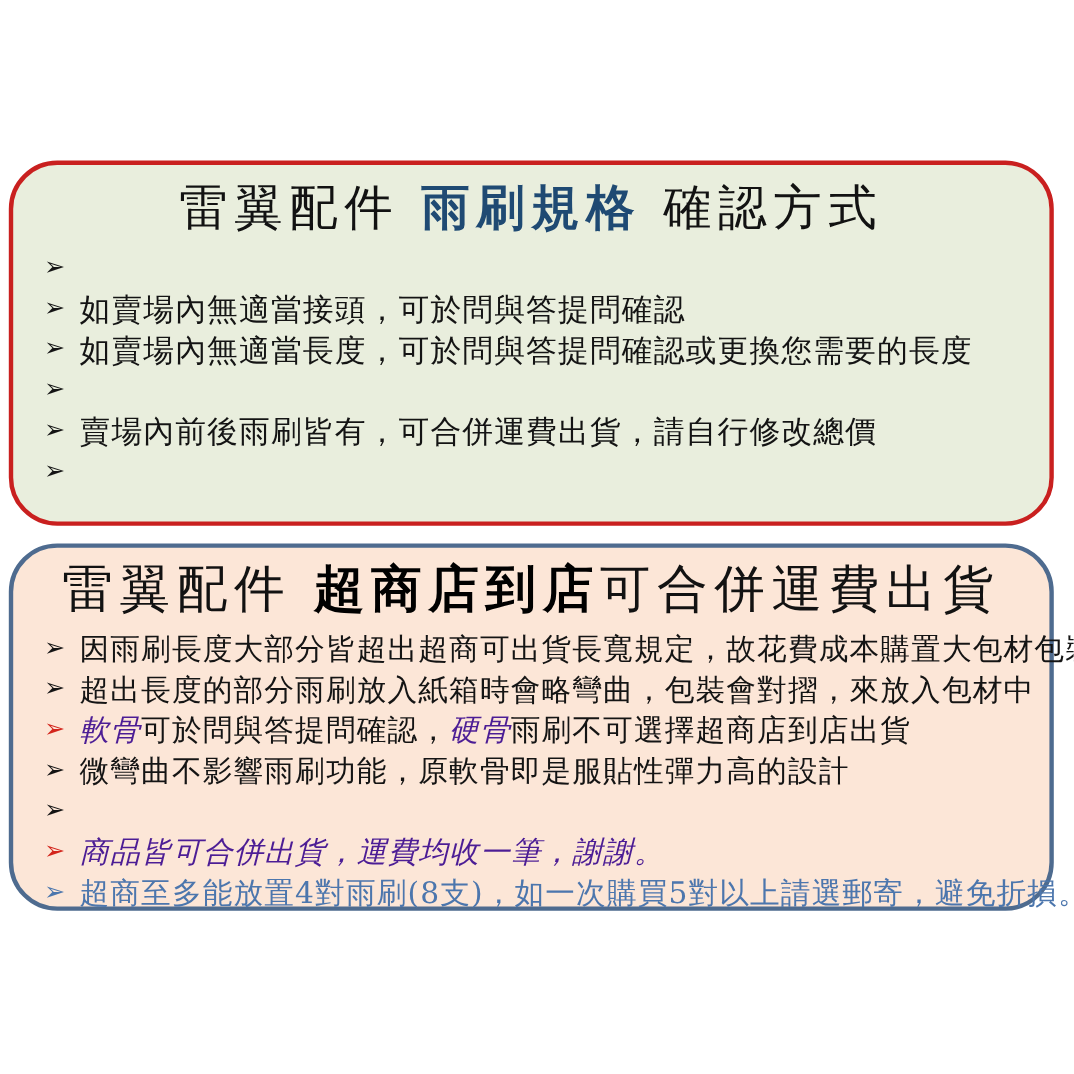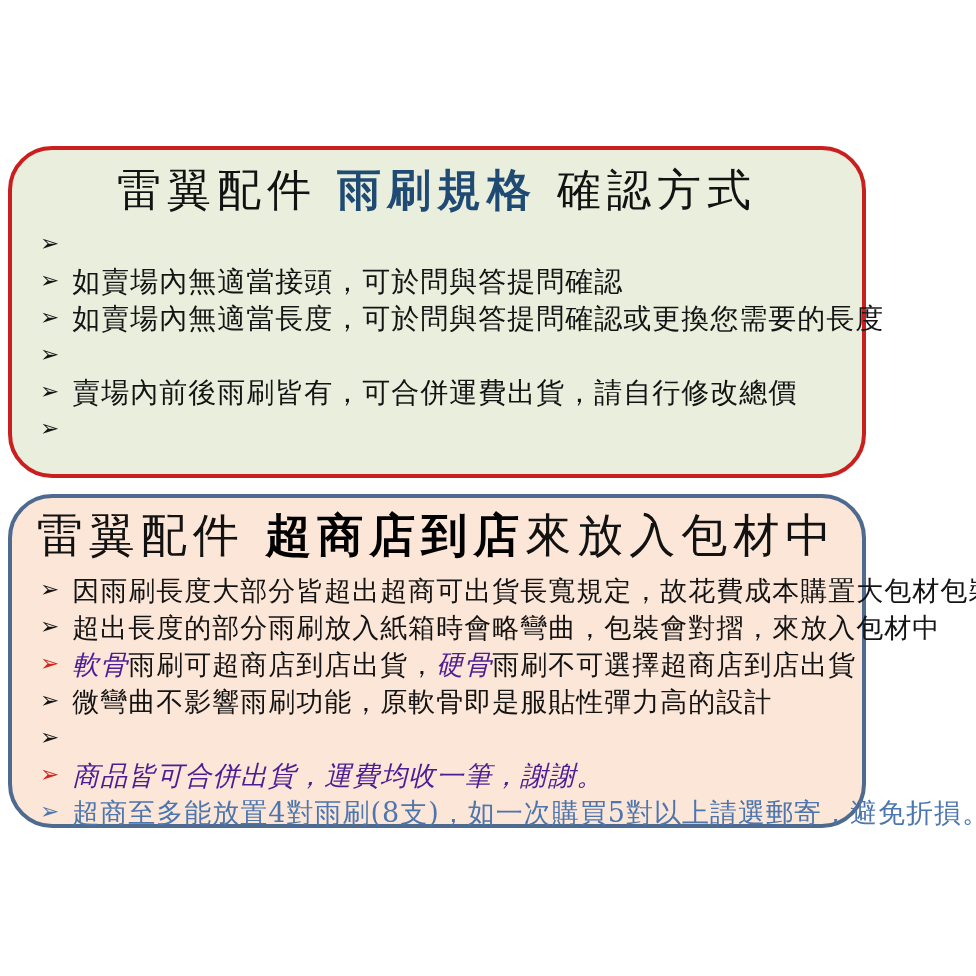--- a/index.html
+++ b/index.html
@@ -10,21 +10,21 @@
     width: 976px;
     height: 976px;
     background: #ffffff;
     position: relative;
     font-family: "DejaVu Serif", "Liberation Serif", serif;
     overflow: hidden;
   }
   .panel {
     position: absolute;
     left: 8px;
-    width: 858px;
+    width: 950px;
     box-sizing: border-box;
     border-radius: 44px;
   }
   .panel-spec {
     top: 146px;
     height: 332px;
     background: #e9eedd;
     border: 4px solid #c9201f;
   }
   .panel-ship {
@@ -118,34 +118,34 @@
       <span>賣場內前後雨刷皆有，可合併運費出貨，請自行修改總價</span>
     </div>
     <div class="row">
       <span class="bullet">➢</span>
     </div>
   </div>
 </div>
 
 <div class="panel panel-ship">
   <div class="panel-title">
-    <span>雷翼配件 </span><span class="accent-red">超商店到店</span><span>來放入包材中</span>
+    <span>雷翼配件 </span><span class="accent-red">超商店到店</span><span>可合併運費出貨</span>
   </div>
   <div class="rows">
     <div class="row">
       <span class="bullet">➢</span>
       <span>因雨刷長度大部分皆超出超商可出貨長寬規定，故花費成本購置大包材包裝</span>
     </div>
     <div class="row">
       <span class="bullet">➢</span>
       <span>超出長度的部分雨刷放入紙箱時會略彎曲，包裝會對摺，來放入包材中</span>
     </div>
     <div class="row">
       <span class="bullet red">➢</span>
-      <span><span class="txt-red">軟骨</span><span>雨刷可超商店到店出貨，</span><span class="txt-red">硬骨</span><span>雨刷不可選擇超商店到店出貨</span></span>
+      <span><span class="txt-red">軟骨</span><span>可於問與答提問確認，</span><span class="txt-red">硬骨</span><span>雨刷不可選擇超商店到店出貨</span></span>
     </div>
     <div class="row">
       <span class="bullet">➢</span>
       <span>微彎曲不影響雨刷功能，原軟骨即是服貼性彈力高的設計</span>
     </div>
     <div class="row">
       <span class="bullet">➢</span>
     </div>
     <div class="row">
       <span class="bullet red">➢</span>

